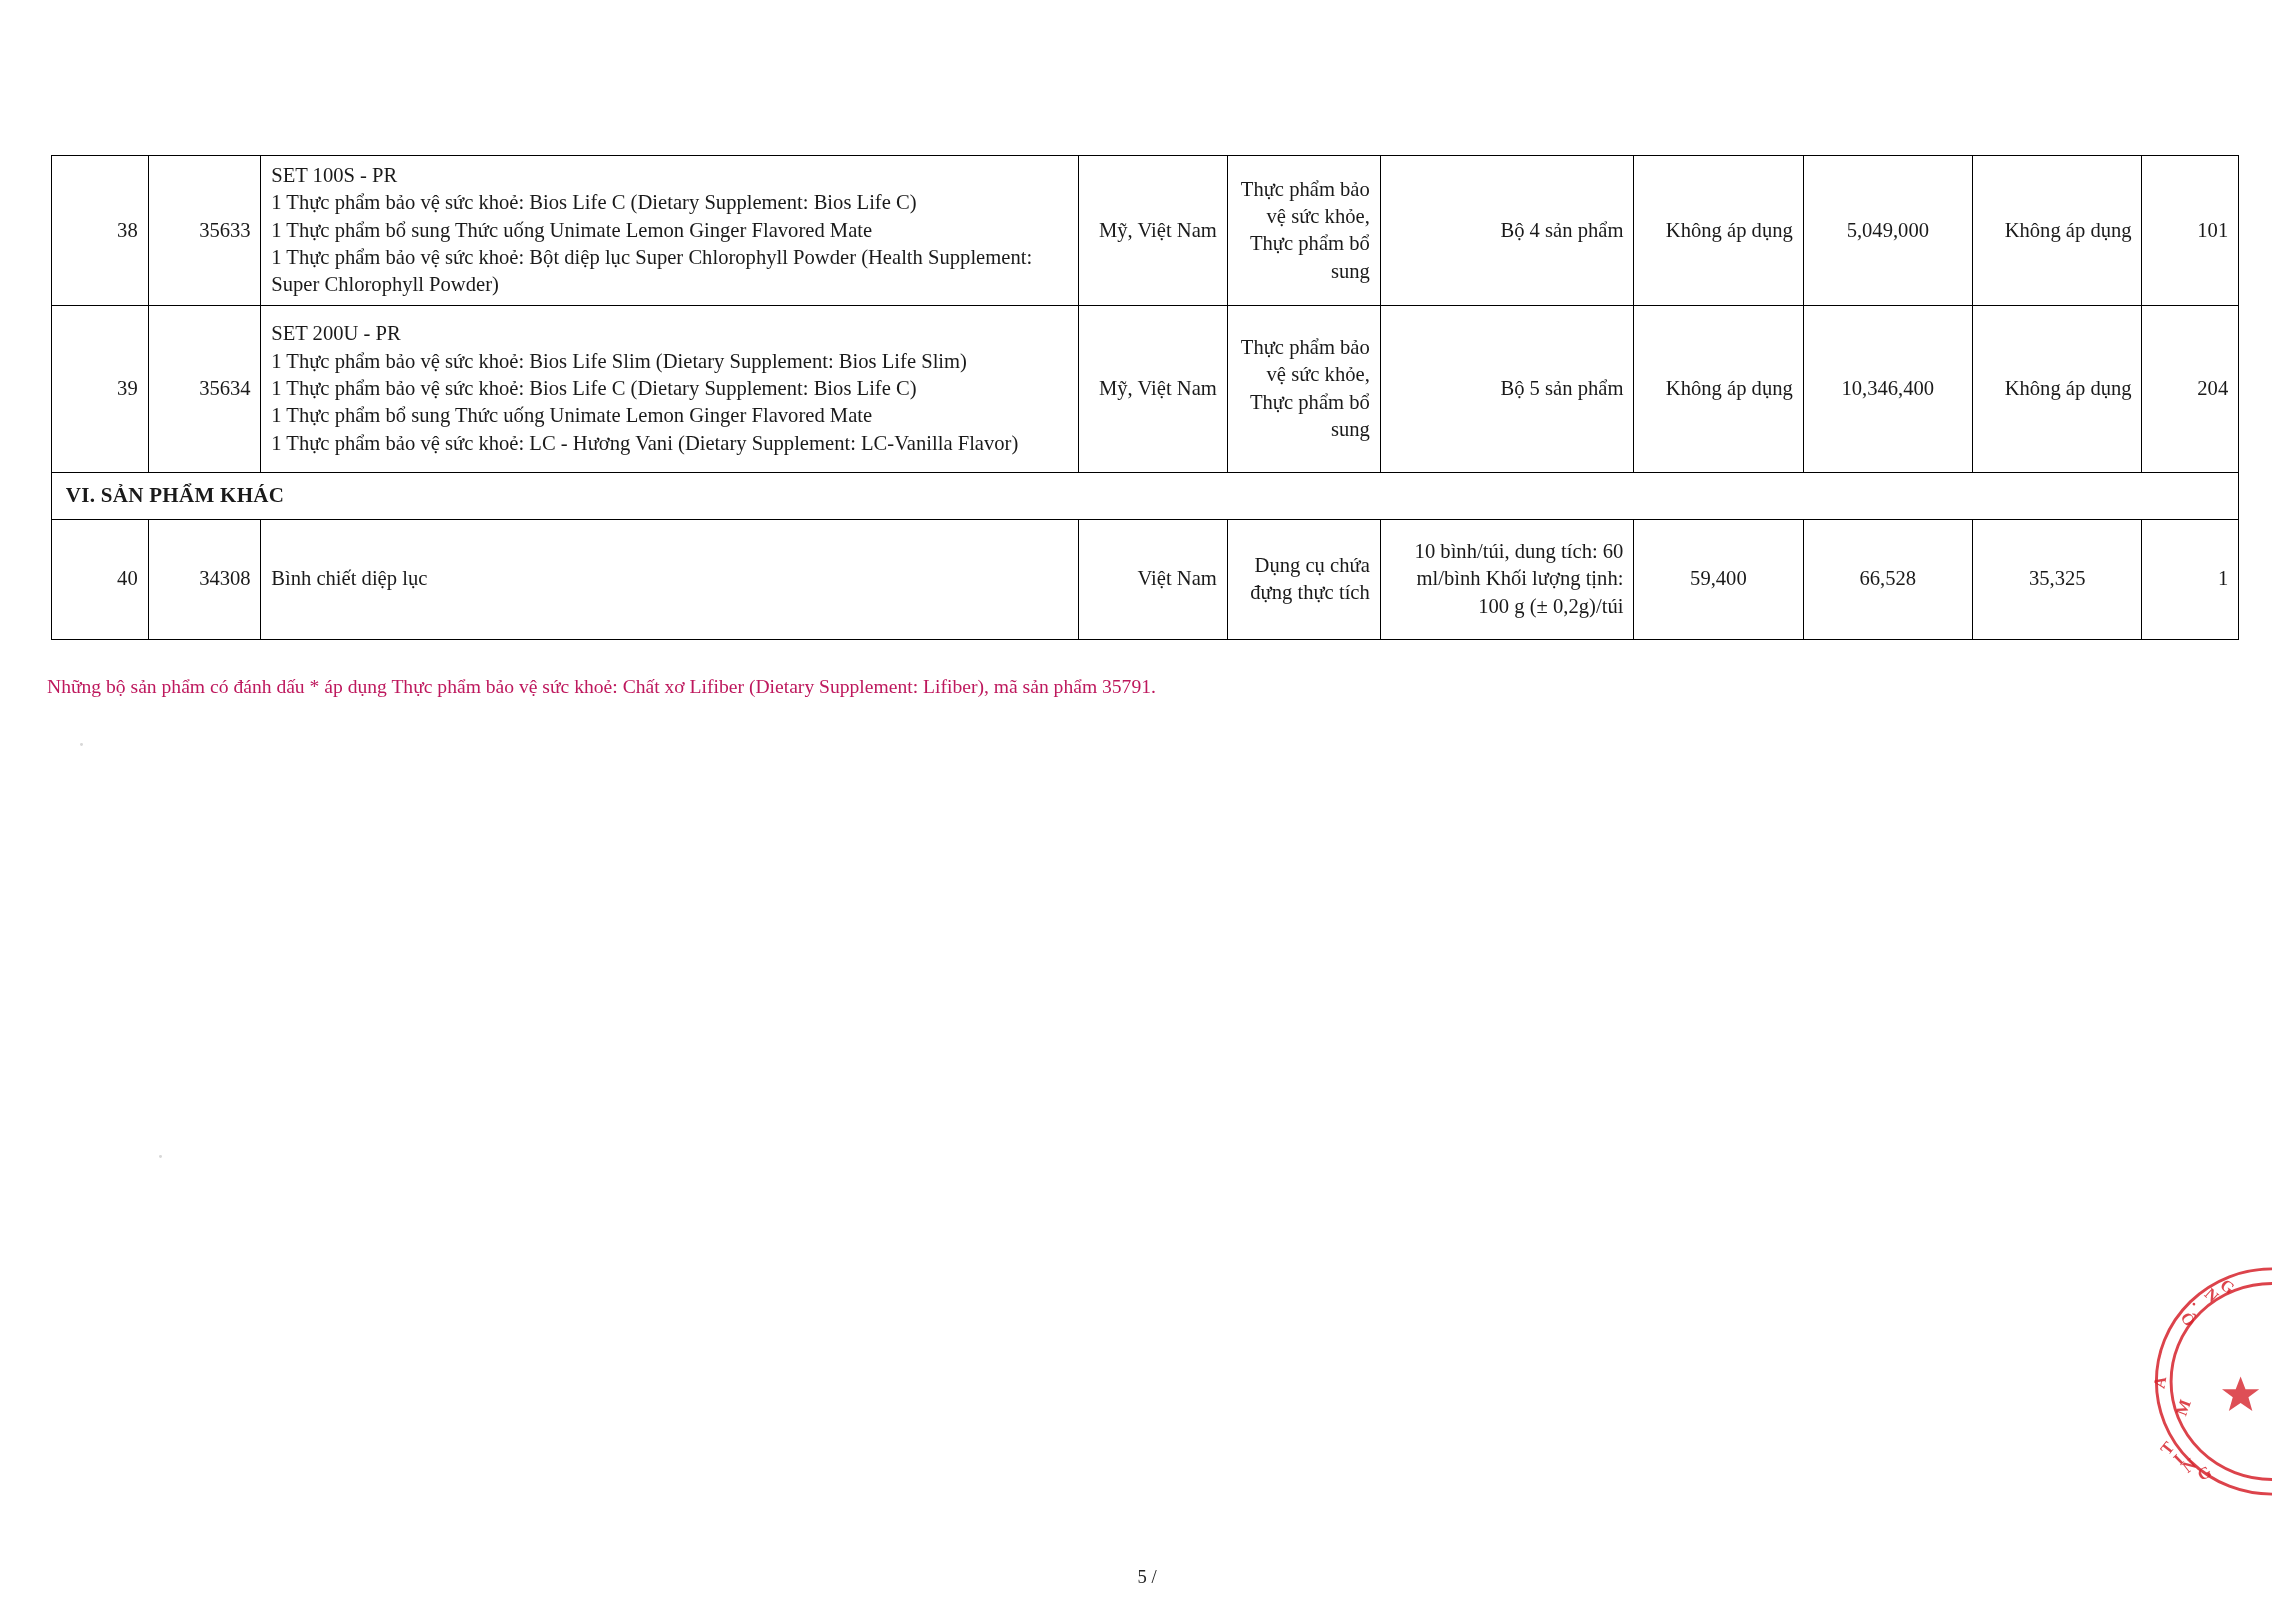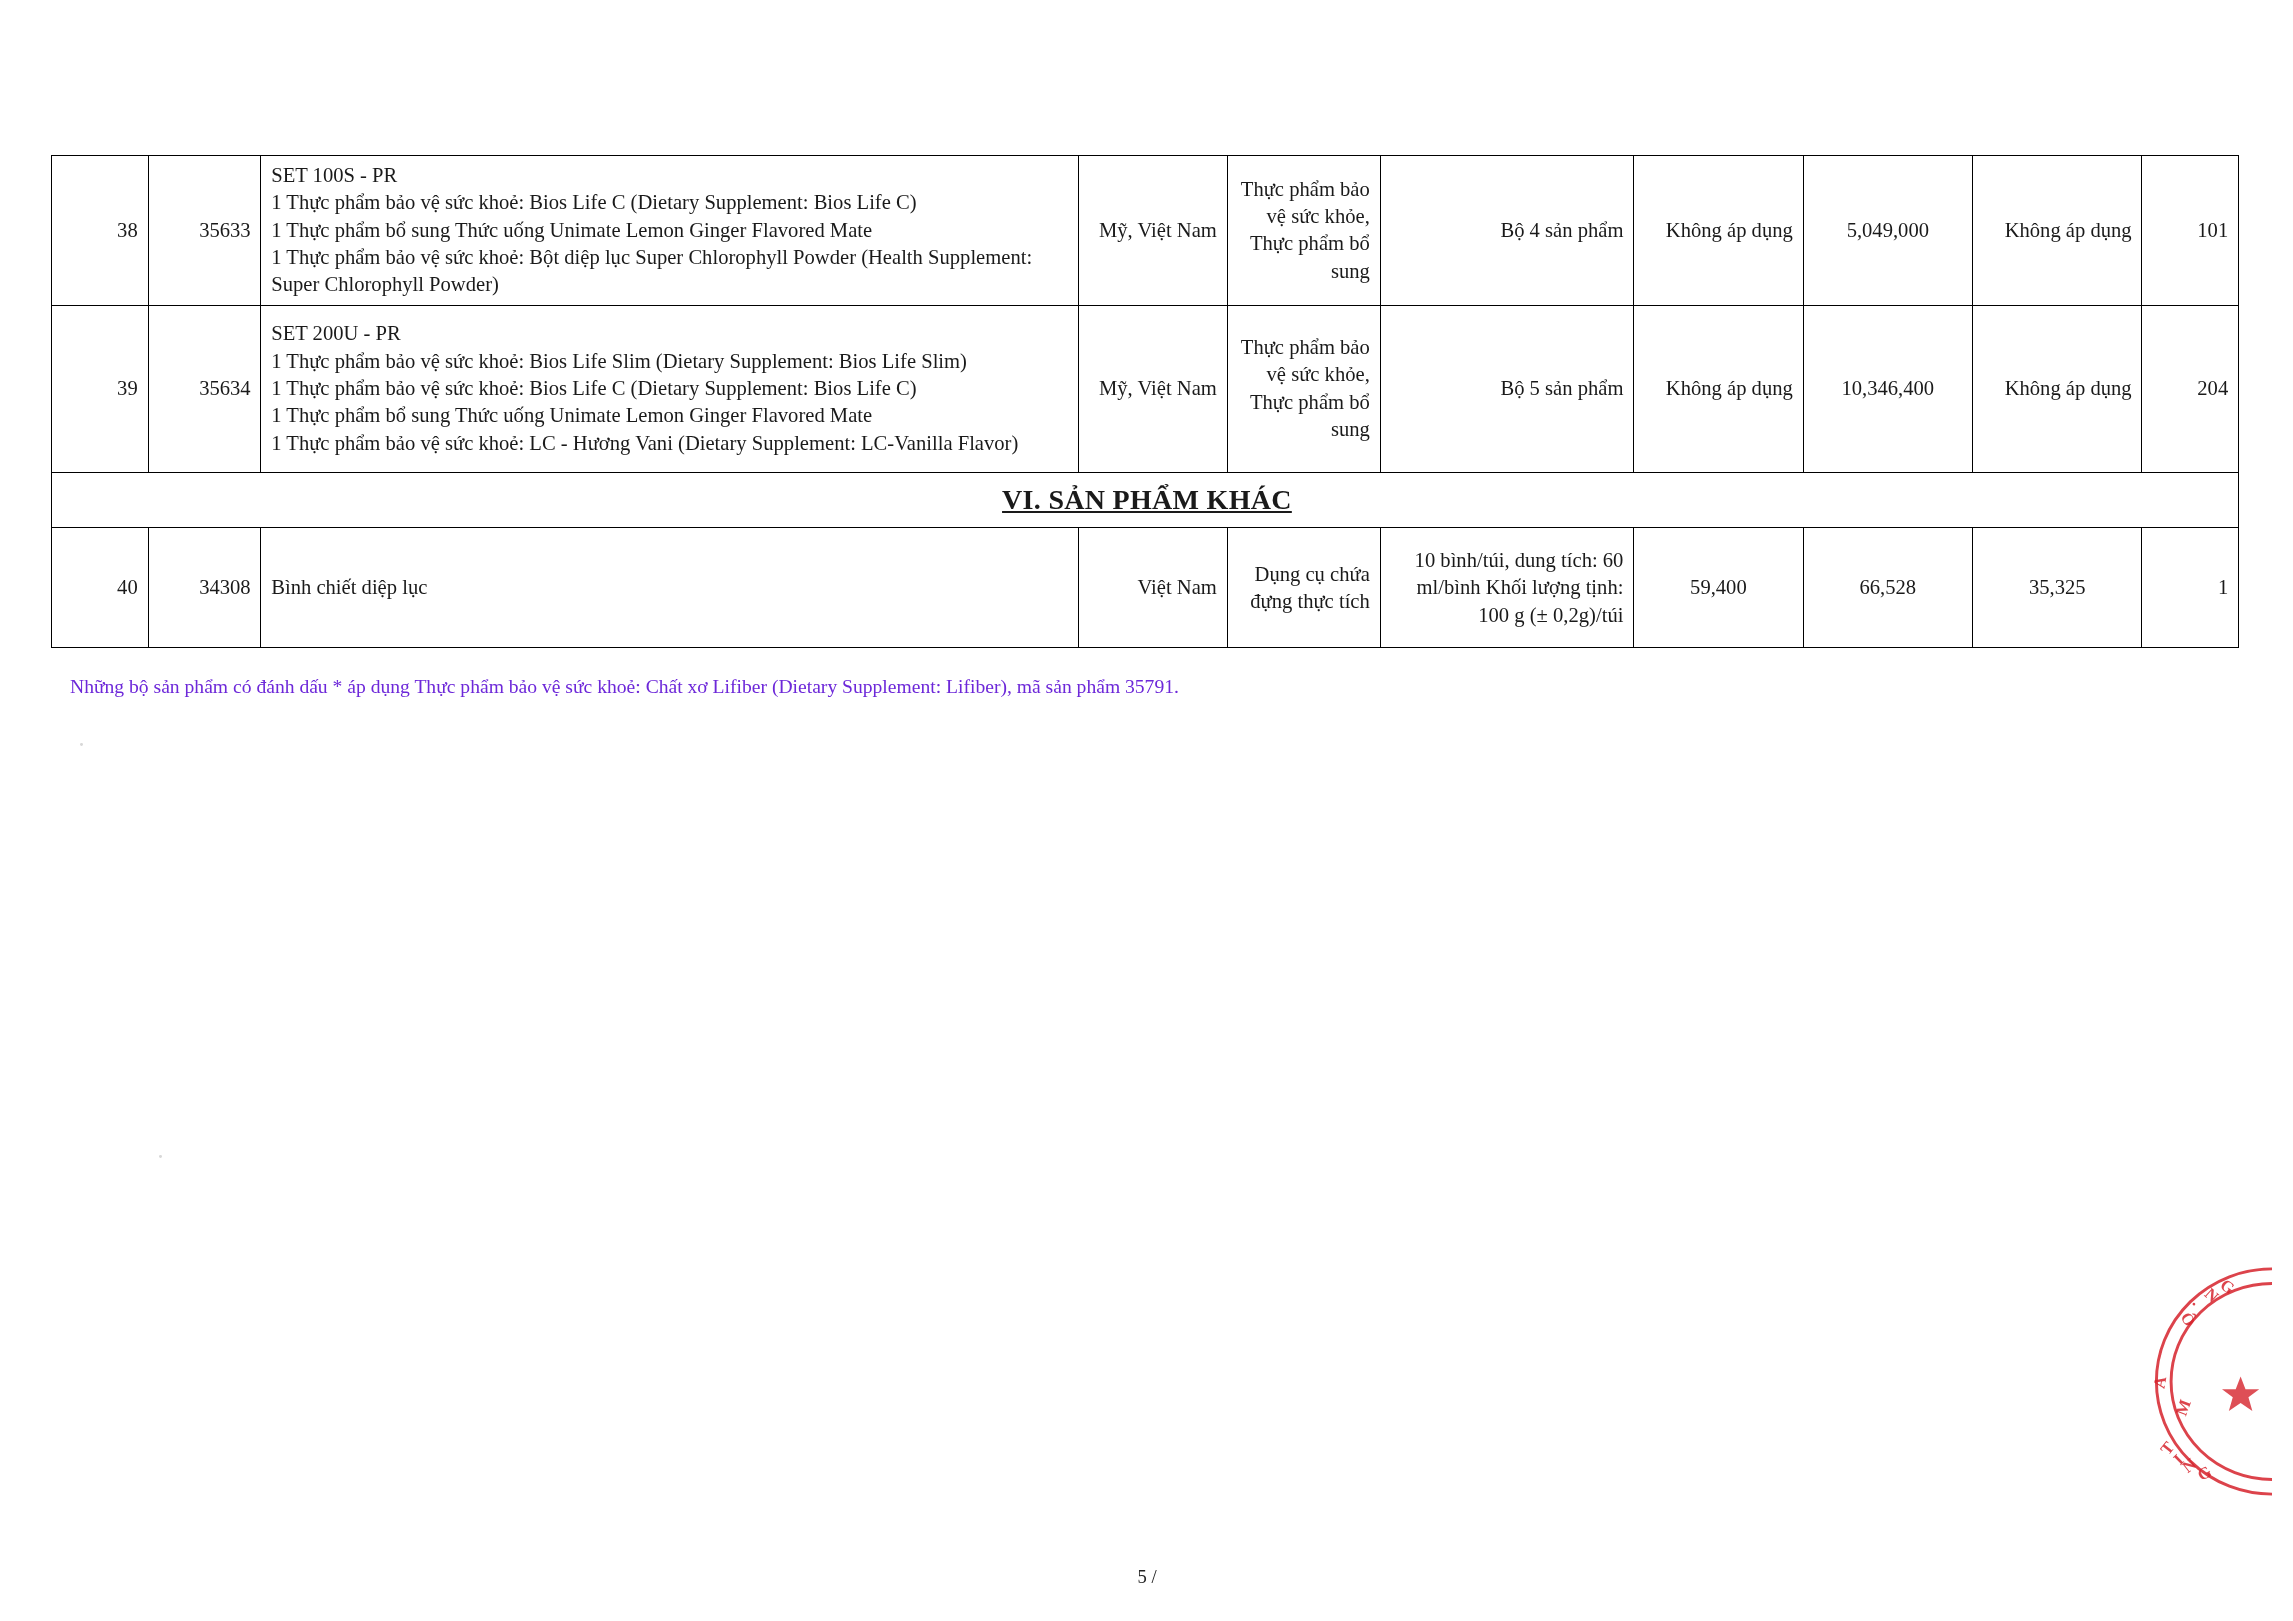--- a/index.html
+++ b/index.html
@@ -54,32 +54,31 @@
   .cell-name {
     text-align: left;
     vertical-align: top;
     padding-top: 9.8px;
   }
   .cell-name .line { display: block; white-space: normal; }
 
   .section-row td {
     font-weight: bold;
     letter-spacing: 0.3px;
-    font-size: 28px;
+    font-size: 21px;
     padding: 8.8px 9.8px 8.8px 13.7px;
-    text-align: center;
-    text-decoration: underline;
+    text-align: left;
   }
 
   .footnote {
     position: absolute;
-    left: 70px;
+    left: 47px;
     top: 676px;
     font-size: 19.6px;
-    color: #6d28d9;
+    color: #be185d;
   }
 
   .page-number {
     position: absolute;
     left: 0;
     width: 2294px;
     top: 1566px;
     text-align: center;
     font-size: 18.6px;
     color: #222;

